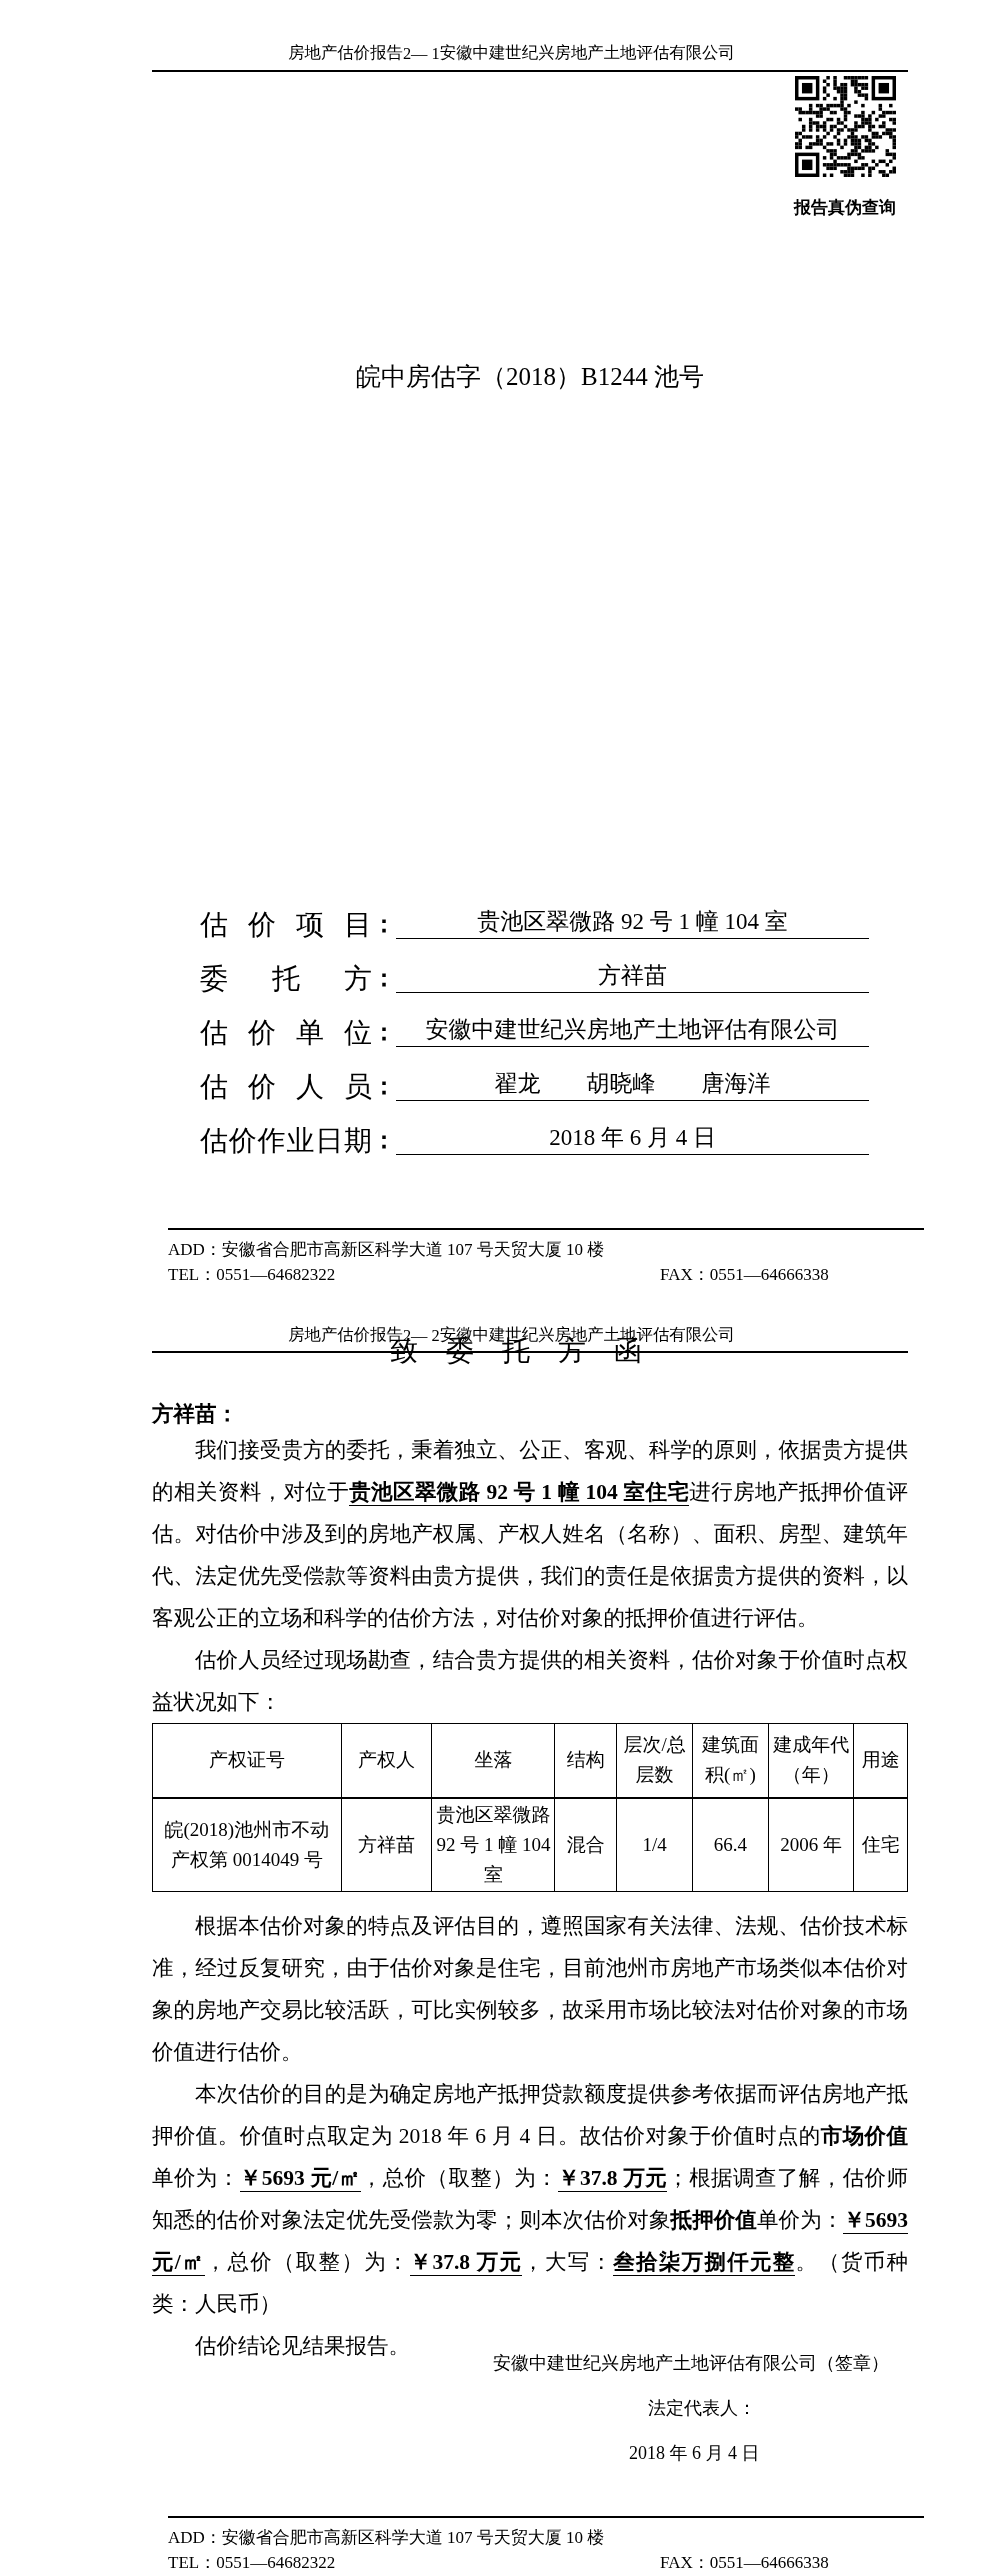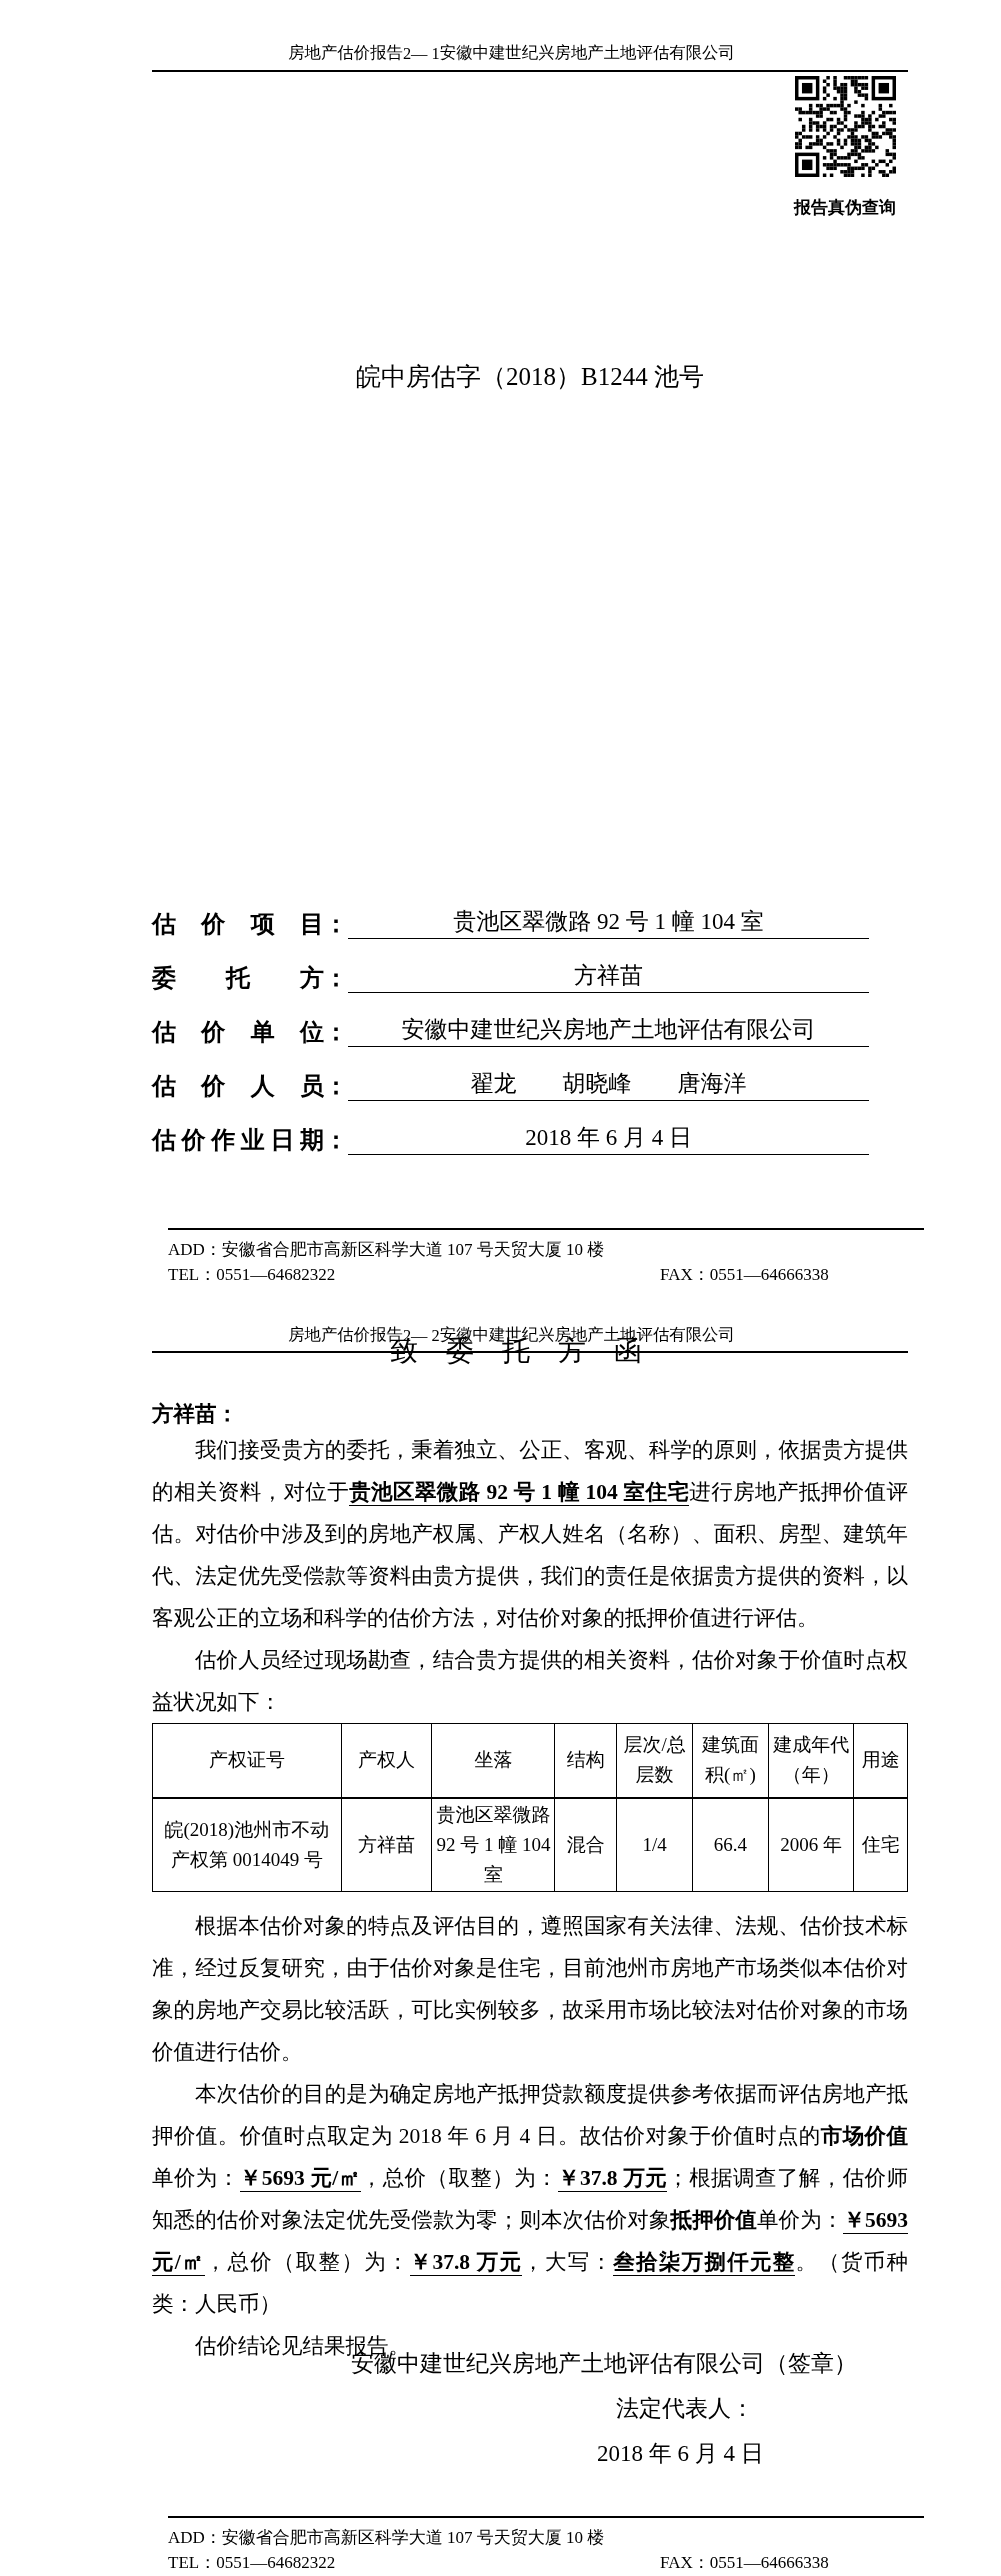--- a/index.html
+++ b/index.html
@@ -36,22 +36,22 @@
     font-size:45px; font-weight:bold; text-align:center;
     letter-spacing:29px; white-space:nowrap;
   }
   .report-no {
     position:absolute; left:152px; width:756px; top:360px;
     font-size:25px; text-align:center; white-space:nowrap;
   }
   .fields { position:absolute; left:152px; width:717px; top:885px; }
   .frow { display:flex; align-items:flex-end; height:54px; }
   .flabel {
-    display:inline-block; width:172px; font-size:24px; font-weight:bold;
-    text-align:justify; text-align-last:justify; line-height:29px;
+    display:inline-block; width:172px; font-size:28px; font-weight:normal;
+    text-align:justify; text-align-last:justify; line-height:29px;margin-left:48px;
   }
   .fcolon { font-size:24px; font-weight:bold; line-height:29px; }
   .fline {
     flex:1; border-bottom:1.9px solid #000; text-align:center;
     font-size:23px; line-height:30px; padding-bottom:1.3px; white-space:nowrap;
   }
 
   
   .letter-title {
     position:absolute; left:152px; width:756px; top:44px;
@@ -71,21 +71,21 @@
   }
   .ptable thead th { height:74px; border-bottom:2.5px solid #000; }
   .ptable tbody td { height:82px; }
   .ptable { border:1.3px solid #000;padding-left:23px; }
   .ptable .c0{width:25%;} .ptable .c1{width:12%;} .ptable .c2{width:16.3%;}
   .ptable .c3{width:8.2%;} .ptable .c4{width:10%;} .ptable .c5{width:10.1%;}
   .ptable .c6{width:11.3%;} .ptable .c7{width:7.1%;}
 
   .para3 { margin-top:12.6px; }
 
-  .sig { position:absolute; left:136px; width:756px; top:1053px; font-size:23px; }
+  .sig { position:absolute; left:168px; width:756px; top:1053px; font-size:18px; }
   .sig-company { text-align:right; padding-right:35px; line-height:45px; white-space:nowrap; }
   .sig-rep  { padding-left:480px; line-height:45px; white-space:nowrap; }
   .sig-date { padding-left:461px; line-height:45px; white-space:nowrap; }
 </style>
 </head>
 <body>
 
 <section class="page pg1">
 
   <div class="hdr">

